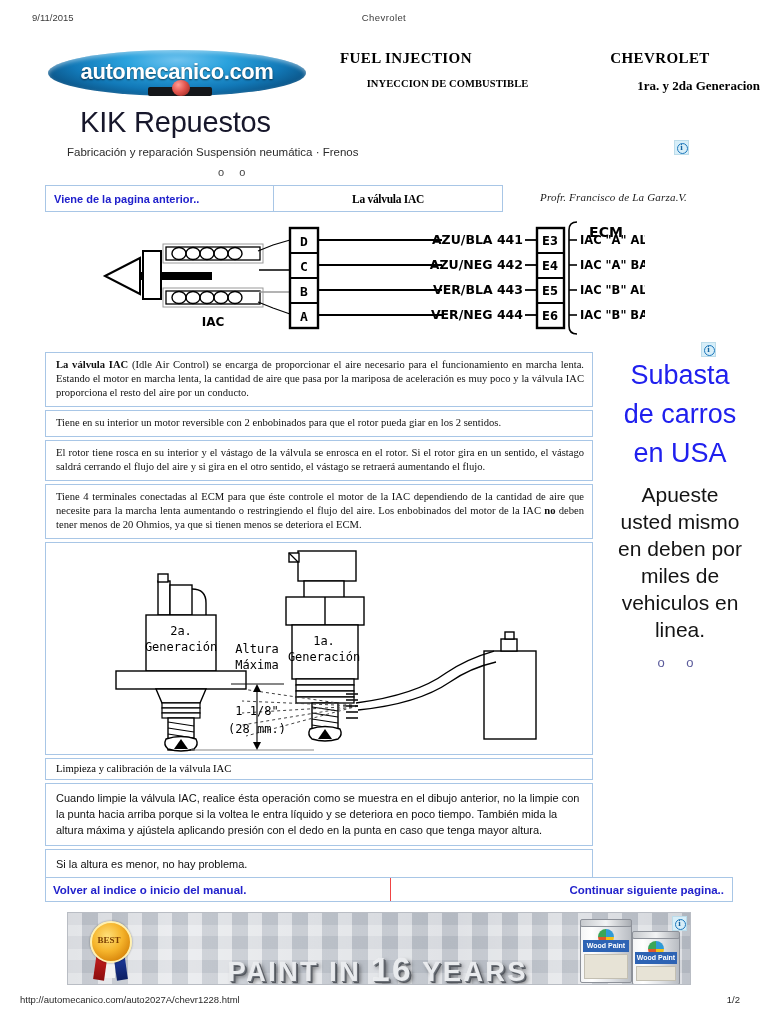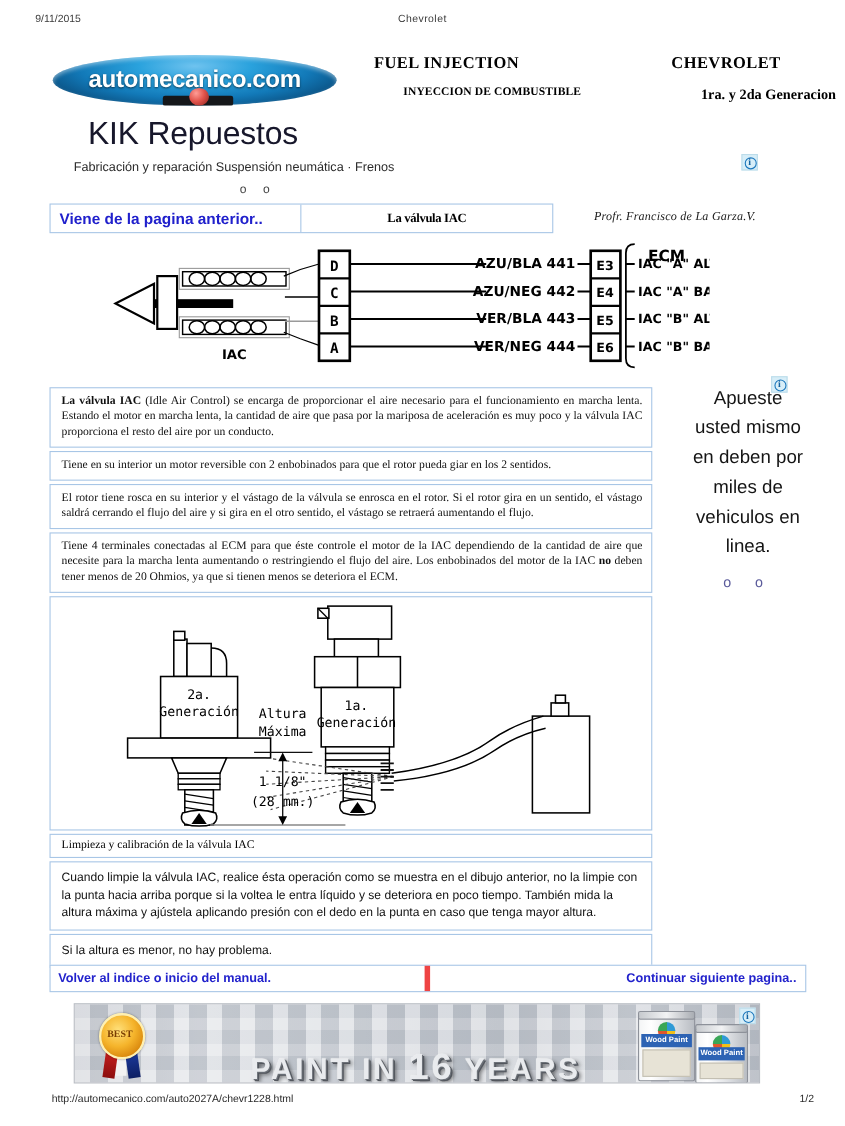--- a/index.html
+++ b/index.html
@@ -93,21 +93,21 @@
 
   
   .navbar {
     position: absolute; left: 45px; top: 185px; width: 458px; height: 27px;
     border: 1px solid #a8c6e6; box-sizing: border-box; background: #fff;
     display: flex;
   }
   .navbar .cell-a {
     width: 228px; border-right: 1px solid #a8c6e6; box-sizing: border-box;
     display: flex; align-items: center; padding-left: 8px;
-    font-size: 14px; font-weight: bold; color: #2020cc;
+    font-size: 11px; font-weight: bold; color: #2020cc;
   }
   .navbar .cell-b {
     flex: 1; display: flex; align-items: center; justify-content: center;
     font-family: "Liberation Serif", serif; font-weight: bold; font-size: 11.5px;
     letter-spacing: -0.3px;
   }
   .signature {
     position: absolute; left: 540px; top: 191px;
     font-family: "Liberation Serif", serif; font-style: italic; font-size: 11px;
     color: #1a1a1a; letter-spacing: .2px;
@@ -143,32 +143,32 @@
   }
 
   
   .ad-col { position: absolute; left: 600px; top: 340px; width: 160px; text-align: center; }
   .ad-col .ai { position: absolute; right: 44px; top: 2px; }
   .ad-head {
     margin-top: 16px; font-size: 27px; line-height: 39px; color: #2020ee;
     font-family: "Liberation Sans", sans-serif;
   }
   .ad-body {
-    margin-top: 8px; font-size: 17px; line-height: 27px; color: #141414;
+    margin-top: 8px; font-size: 21px; line-height: 27px; color: #141414;
     font-family: "Liberation Sans", sans-serif;
   }
   .ad-dots { margin-top: 12px; font-size: 13px; color: #5b5b9b; letter-spacing: 9px; }
 
   
   .botnav {
     position: absolute; left: 45px; top: 877px; width: 688px; height: 25px;
     border: 1px solid #a8c6e6; box-sizing: border-box; background: #fff; display: flex;
   }
   .botnav .l {
-    width: 345px; border-right: 5px solid #ef4444; box-sizing: border-box;
+    width: 345px; border-right: 1px solid #ef4444; box-sizing: border-box;
     display: flex; align-items: center; padding-left: 7px;
     font-size: 11.5px; font-weight: bold; color: #2222cc;
   }
   .botnav .r {
     flex: 1; display: flex; align-items: center; justify-content: flex-end; padding-right: 8px;
     font-size: 11.5px; font-weight: bold; color: #2222cc;
   }
 
   
   .banner {
@@ -231,21 +231,21 @@
   .can .swatch { position:absolute; left:3px; right:3px; top:30px; bottom:3px; background:#e7e3d6;
     border:1px solid #c3bfb2; }
   .can .blob { position:absolute; left:50%; top:5px; width:16px; height:16px; margin-left:-8px; border-radius:50%;
     background: conic-gradient(#2f9ad6 0deg 90deg, #f2c017 90deg 180deg, #e0562b 180deg 270deg, #3aa657 270deg 360deg); }
   .can1 { left: 4px; top: 10px; width: 50px; height: 58px; }
   .can2 { left: 56px; top: 22px; width: 46px; height: 48px; }
   .banner .ai-b { position:absolute; right:3px; top:3px; }
 
   
   .footer { position: absolute; left: 0; top: 994px; width: 768px; height: 18px; font-size: 9.5px; color:#2a2a2a;}
-  .footer .url { position: absolute; left: 47px; top: 0; }
+  .footer .url { position: absolute; left: 20px; top: 0; }
   .footer .pg  { position: absolute; right: 28px; top: 0; }
 </style>
 </head>
 <body>
 
 <div class="print-header">
   <div class="date">9/11/2015</div>
   <div class="doctitle">Chevrolet</div>
 </div>
 
@@ -487,20 +487,25 @@
 
   <div class="cap-box">Limpieza y calibración de la válvula IAC</div>
 
   <div class="sans-box">Cuando limpie la válvula IAC, realice ésta operación como se muestra en el dibujo anterior, no la limpie con la punta hacia arriba porque si la voltea le entra líquido y se deteriora en poco tiempo. También mida la altura máxima y ajústela aplicando presión con el dedo en la punta en caso que tenga mayor altura.</div>
 
   <div class="sans-box">Si la altura es menor, no hay problema.</div>
 </div>
 
 <div class="ad-col">
   <span class="adchoice ai"></span>
+  <div class="ad-head">
+    <div>Subasta</div>
+    <div>de carros</div>
+    <div>en USA</div>
+  </div>
   <div class="ad-body">
     <div>Apueste</div>
     <div>usted mismo</div>
     <div>en deben por</div>
     <div>miles de</div>
     <div>vehiculos en</div>
     <div>linea.</div>
   </div>
   <div class="ad-dots">o o</div>
 </div>

